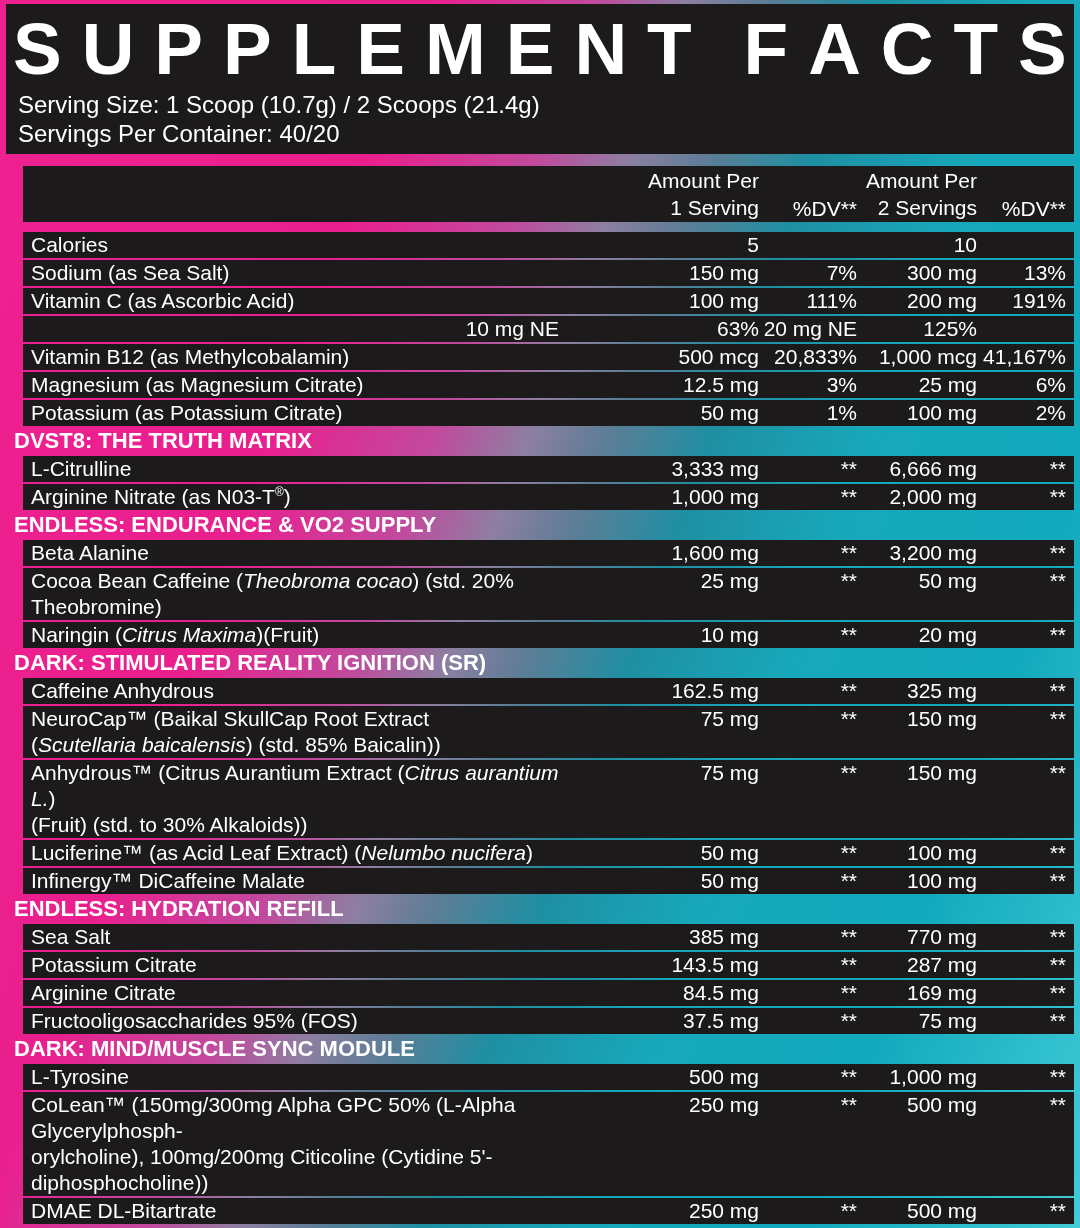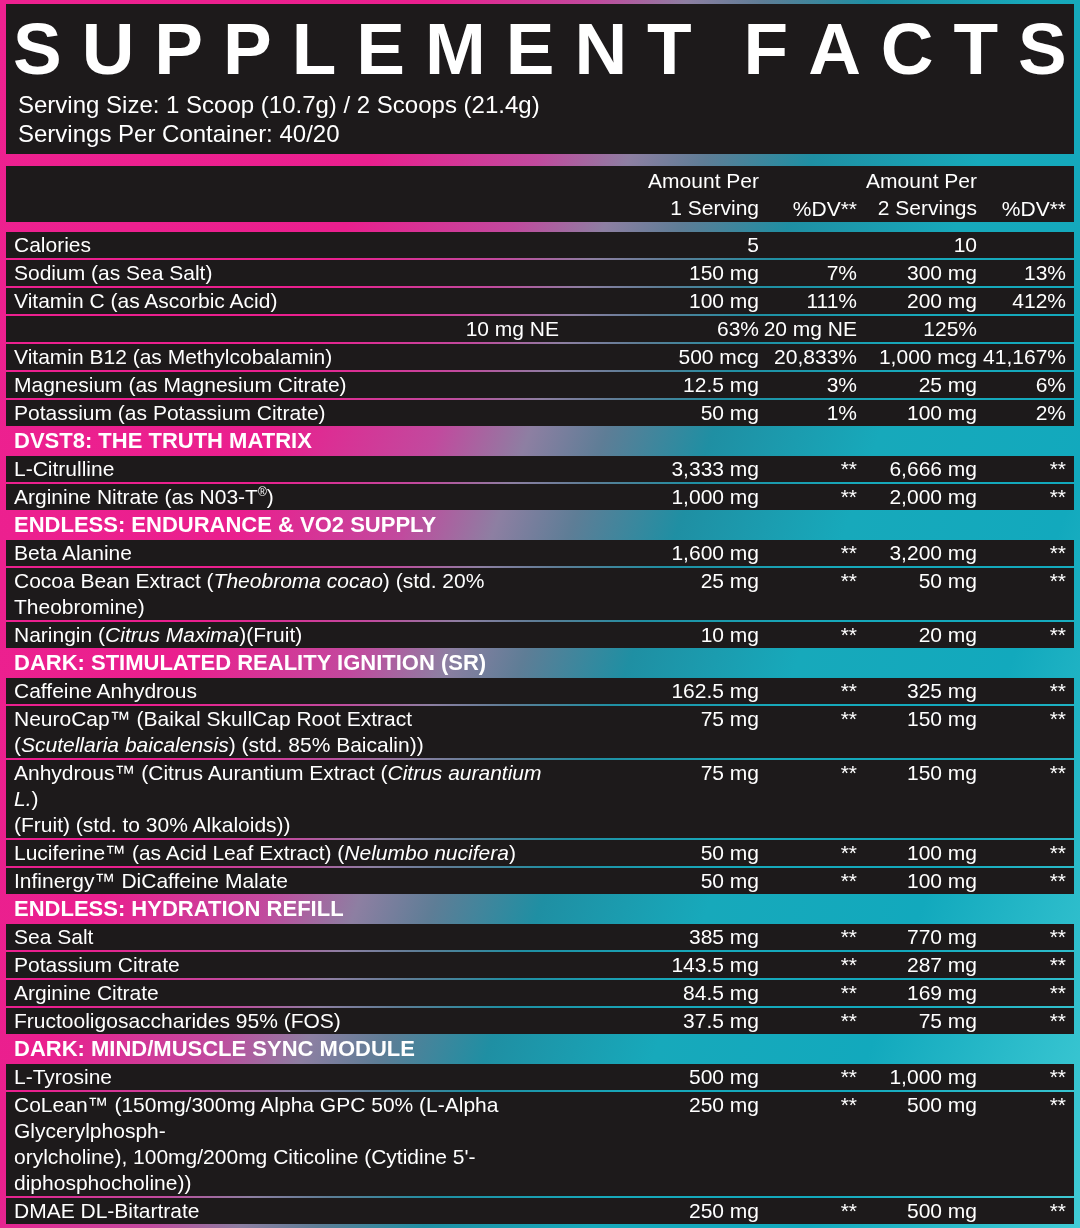--- a/index.html
+++ b/index.html
@@ -21,20 +21,21 @@
     white-space: pre;
   }
   .title .sp { width: 12px; }
   .serving { font-size: 24px; line-height: 29px; padding-left: 5px; font-weight: 400; }
   .gap { background: transparent; }
   .g1 { height: 12px; } .g2 { height: 10px; }
   .grid5 {
     display: grid;
     grid-template-columns: 1fr 200px 98px 120px 89px;
     padding: 0 8px;
+    margin-left: 17px;
   }
   .hdr { height: 56px; padding-top: 1px; font-size: 21px; line-height: 27px; }
   .hdr .cell { text-align: right; }
   .hdr .cell.dv { align-self: end; }
   .row {
     background: #1d1a1b; margin-bottom: 2px;
     font-size: 21px; line-height: 26px; min-height: 26px;
   }
   .row .cell { align-self: start; }
   .row .val { text-align: right; }
@@ -98,21 +99,21 @@
         <div class="cell val">300 mg</div>
         <div class="cell val">13%</div>
       </div>
       <div class="row grid5">
         <div class="cell name">
           <div class="line"><span>Vitamin C (as Ascorbic Acid)</span></div>
         </div>
         <div class="cell val">100 mg</div>
         <div class="cell val">111%</div>
         <div class="cell val">200 mg</div>
-        <div class="cell val">412%</div>
+        <div class="cell val">191%</div>
       </div>
       <div class="row grid5">
         <div class="cell val">10 mg NE</div>
         <div class="cell val">63%</div>
         <div class="cell val">20 mg NE</div>
         <div class="cell val">125%</div>
       </div>
       <div class="row grid5">
         <div class="cell name">
           <div class="line"><span>Vitamin B12 (as Methylcobalamin)</span></div>
@@ -164,21 +165,21 @@
         <div class="cell name">
           <div class="line"><span>Beta Alanine</span></div>
         </div>
         <div class="cell val">1,600 mg</div>
         <div class="cell val">**</div>
         <div class="cell val">3,200 mg</div>
         <div class="cell val">**</div>
       </div>
       <div class="row grid5">
         <div class="cell name">
-          <div class="line"><span>Cocoa Bean Extract (</span><span class="it">Theobroma cocao</span><span>) (std. 20% Theobromine)</span></div>
+          <div class="line"><span>Cocoa Bean Caffeine (</span><span class="it">Theobroma cocao</span><span>) (std. 20% Theobromine)</span></div>
         </div>
         <div class="cell val">25 mg</div>
         <div class="cell val">**</div>
         <div class="cell val">50 mg</div>
         <div class="cell val">**</div>
       </div>
       <div class="row grid5">
         <div class="cell name">
           <div class="line"><span>Naringin (</span><span class="it">Citrus Maxima</span><span>)(Fruit)</span></div>
         </div>

